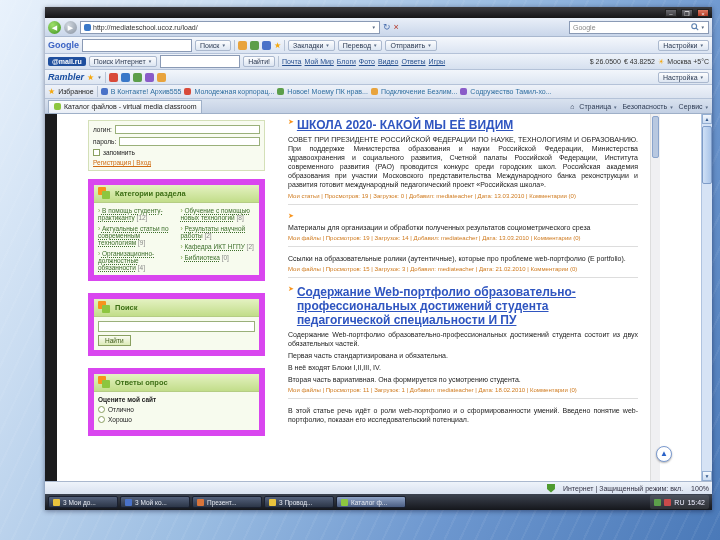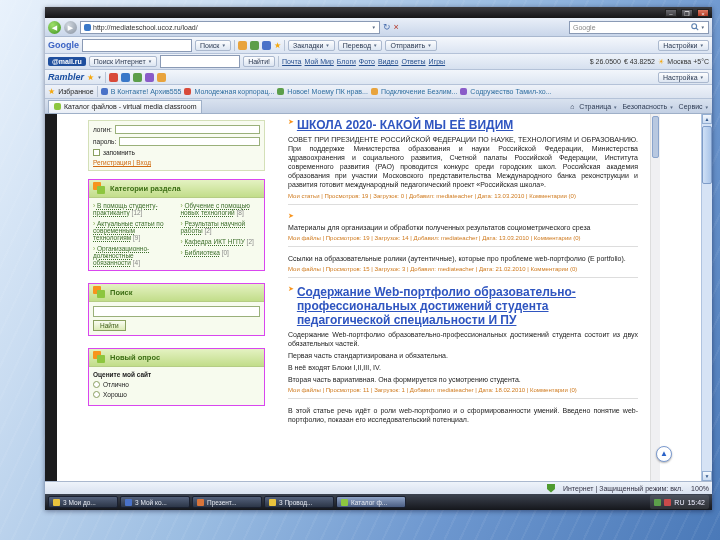--- a/index.html
+++ b/index.html
@@ -65,21 +65,21 @@
   .darkstrip { position:absolute; left:0; top:0; width:12px; height:100%; background:#1b1b1d; }
   .sidebar { position:absolute; left:43px; top:6px; width:177px; }
   .main { position:absolute; left:243px; top:4px; width:350px; }
 
   .login-block { border:1px solid #d4e0b8; background:#f8fbf0; padding:4px; margin-bottom:8px; font-size:6.5px; }
   .frow { display:flex; align-items:center; gap:3px; margin-bottom:3px; }
   .tinput { border:1px solid #9ab07a; background:#fff; height:9px; flex:1; }
   .chk { width:7px; height:7px; border:1px solid #8aa060; background:#fff; display:inline-block; }
   .olinks { color:#d06a10; text-decoration:underline; }
 
-  .blk { border:1px solid #d946ef; background:#f7fbee; margin-bottom:12px; }
+  .blk { border:6px solid #d946ef; background:#f7fbee; margin-bottom:12px; }
   .blk-h { display:flex; align-items:center; gap:4px; padding:2px 4px; font-weight:bold; font-size:7.5px;
            color:#3c6e14; background:linear-gradient(#e4f2c2,#c2dd8a); border-bottom:1px solid #b5cd84; }
   .ucoz { position:relative; width:13px; height:13px; flex:none; }
   .ucoz::before { content:""; position:absolute; left:0; top:0; width:8px; height:8px; background:#f7941d; border-radius:1px; }
   .ucoz::after  { content:""; position:absolute; left:4px; top:4px; width:8px; height:8px; background:#8dc63f; border-radius:1px; }
   .cat-list { list-style:none; padding:4px; column-count:2; column-gap:8px; font-size:6.5px; }
   .cat-list li { margin-bottom:4px; break-inside:avoid; }
   .cat-list li::before { content:"› "; color:#7da544; }
   .cat-list a { color:#3c6e2a; text-decoration:underline dotted; }
   .cnt { color:#888; }
@@ -297,21 +297,21 @@
           <div class="frow">
               <span class="tinput" style="height:11px"></span>
             </div>
           <button class="sbtn">Найти</button>
         </div>
       </div>
 
       <div class="blk">
         <div class="blk-h">
           <span class="ucoz"></span>
-          <span>Новый опрос</span>
+          <span>Ответы опрос</span>
         </div>
         <div class="blk-b">
           <div class="q">Оцените мой сайт</div>
           <div class="frow">
               <span class="radio"></span>
               <span>Отлично</span>
             </div>
           <div class="frow">
               <span class="radio"></span>
               <span>Хорошо</span>

